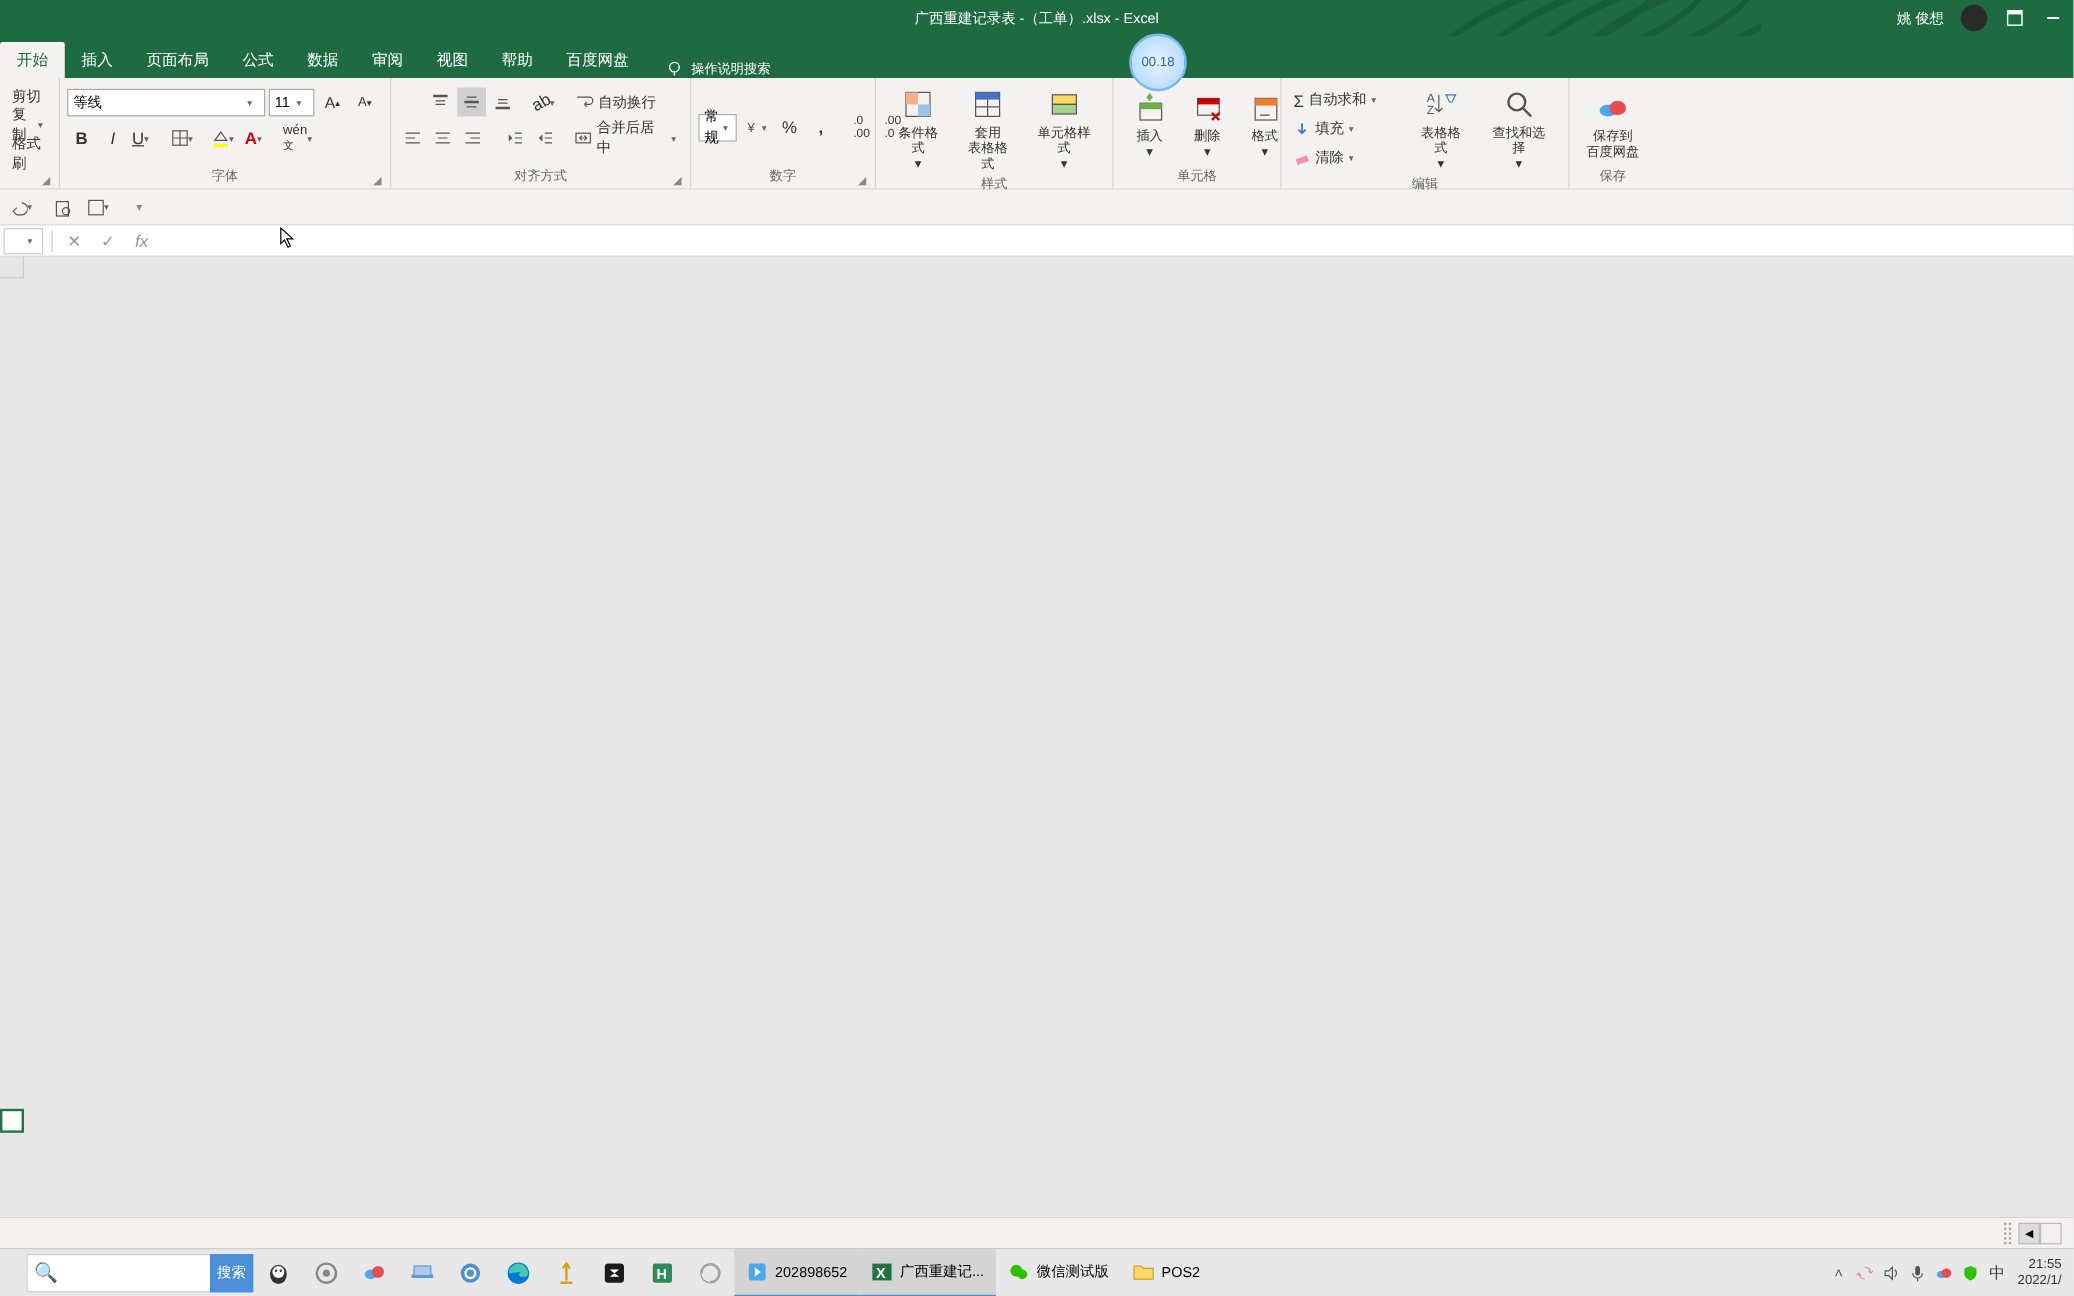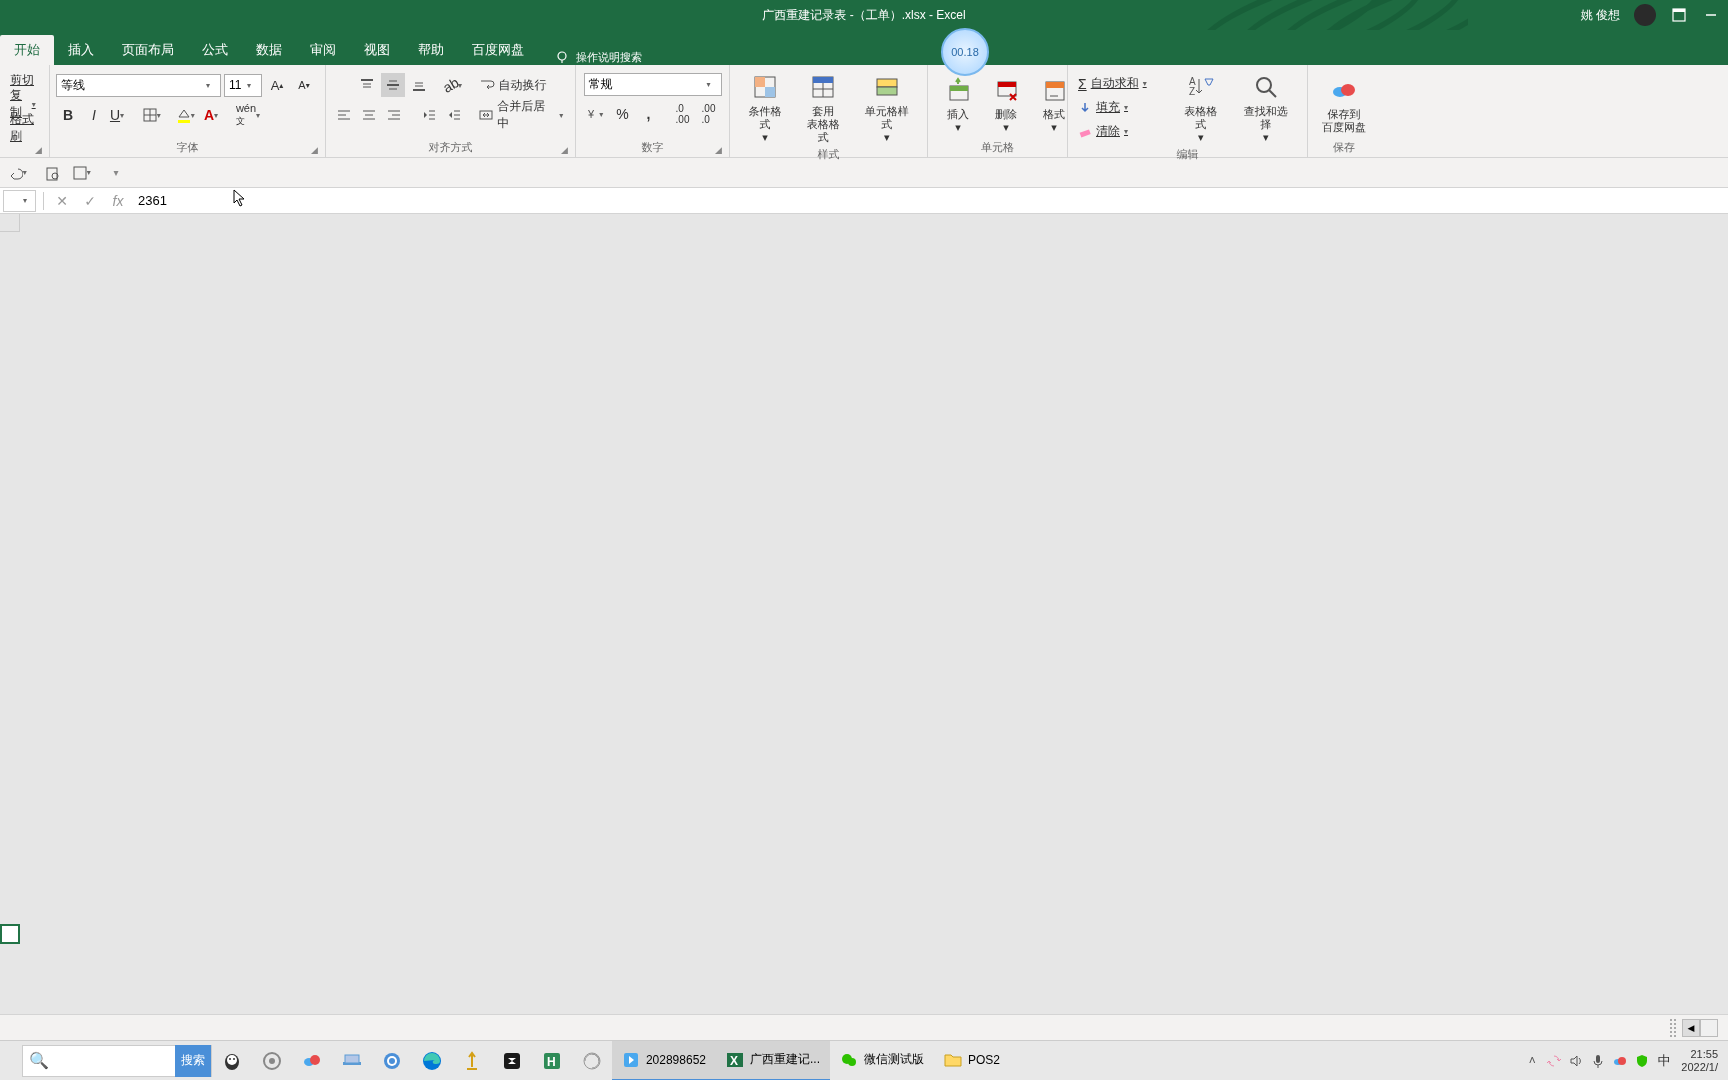--- a/index.html
+++ b/index.html
@@ -12,21 +12,21 @@
 .tabs{height:35px;background:#1e6b41;display:flex;align-items:flex-end;padding-left:0;position:relative;}
 .tabs .tab{padding:0 14px;height:30px;line-height:30px;color:#fff;font-size:13px;cursor:pointer;}
 .tabs .tab.active{background:#f3f2f1;color:#1e6b41;border-radius:2px 2px 0 0;}
 .tabs .tell{display:flex;align-items:center;color:#fff;font-size:11px;margin-left:16px;gap:6px;}
 .ribbon{height:93px;background:#f3f2f1;border-bottom:1px solid #d4d4d4;display:flex;}
 .group{border-right:1px solid #d4d4d4;display:flex;flex-direction:column;justify-content:space-between;padding:4px 6px 2px;position:relative;}
 .group-label{text-align:center;font-size:11px;color:#666;height:16px;line-height:16px;}
 .group-content{flex:1;display:flex;align-items:center;}
 .dialog-launcher{position:absolute;bottom:2px;right:4px;width:10px;height:10px;font-size:9px;color:#888;cursor:pointer;}
 .small-stack{display:flex;flex-direction:column;gap:2px;font-size:12px;}
-.small-item{height:22px;display:flex;align-items:center;gap:4px;padding:0 4px;cursor:pointer;color:#333;text-decoration:underline;}
+.small-item{height:22px;display:flex;align-items:center;gap:4px;padding:0 4px;cursor:pointer;color:#333;}
 .dd{width:10px;font-size:8px;color:#666;}
 .font-select{width:165px;height:23px;border:1px solid #ababab;background:#fff;font-size:12px;padding:0 4px;display:flex;align-items:center;justify-content:space-between;}
 .size-select{width:38px;height:23px;border:1px solid #ababab;background:#fff;font-size:12px;padding:0 4px;display:flex;align-items:center;justify-content:space-between;}
 .icon-btn{width:24px;height:24px;display:flex;align-items:center;justify-content:center;cursor:pointer;font-size:14px;color:#333;}
 .big-btn{display:flex;flex-direction:column;align-items:center;justify-content:center;padding:2px 8px;cursor:pointer;gap:2px;}
 .big-btn .ico{width:32px;height:32px;display:flex;align-items:center;justify-content:center;font-size:22px;}
 .big-btn .lbl{font-size:11px;color:#333;text-align:center;line-height:13px;}
 .num-select{width:138px;height:23px;border:1px solid #ababab;background:#fff;font-size:12px;padding:0 4px;display:flex;align-items:center;justify-content:space-between;}
 .qat{height:30px;background:#f3f2f1;border-bottom:1px solid #d4d4d4;display:flex;align-items:center;padding:0 8px;gap:8px;}
 .formula-bar{height:26px;background:#fff;border-bottom:1px solid #d4d4d4;display:flex;align-items:center;}
@@ -272,21 +272,21 @@
             <span style="font-size:12px">合并后居中</span>
             <span class="dd">▾</span>
           </div>
       </div>
     </div>
     <div class="group-label">对齐方式</div>
     <div class="dialog-launcher">◢</div>
   </div>
 
   <div class="group" style="width:154px">
-    <div class="group-content" style="flex-direction:column;gap:6px;padding-top:4px">
+    <div class="group-content" style="flex-direction:row;gap:6px;padding-top:4px">
       <div class="num-select">
           <span>常规</span>
           <span class="dd">▾</span>
         </div>
       <div style="display:flex;gap:2px">
         <div class="icon-btn">
             <svg width="16" height="16">
               <text x="3" y="12" font-size="11" fill="#555">¥</text>
             </svg>
             <span class="dd">▾</span>
@@ -468,21 +468,20 @@
 </div>
 
 <div class="formula-bar">
   <div class="name-box">
       <span class="dd">▾</span>
     </div>
   <div style="width:1px;height:18px;background:#ccc;margin:0 4px"></div>
   <div class="fb-btn">✕</div>
   <div class="fb-btn">✓</div>
   <div class="fb-btn" style="font-style:italic">fx</div>
-  <input class="fb-input" value="2361" style="">
 </div>
 
 <div class="sheet-area">
   <div class="sheet-corner"></div>
   <div class="sel-cell"></div>
 </div>
 
 <div class="sheet-tabs">
   <div style="flex:1"></div>
   <div style="width:6px;height:18px;border-left:2px dotted #aaa;border-right:2px dotted #aaa;margin-right:6px"></div>

